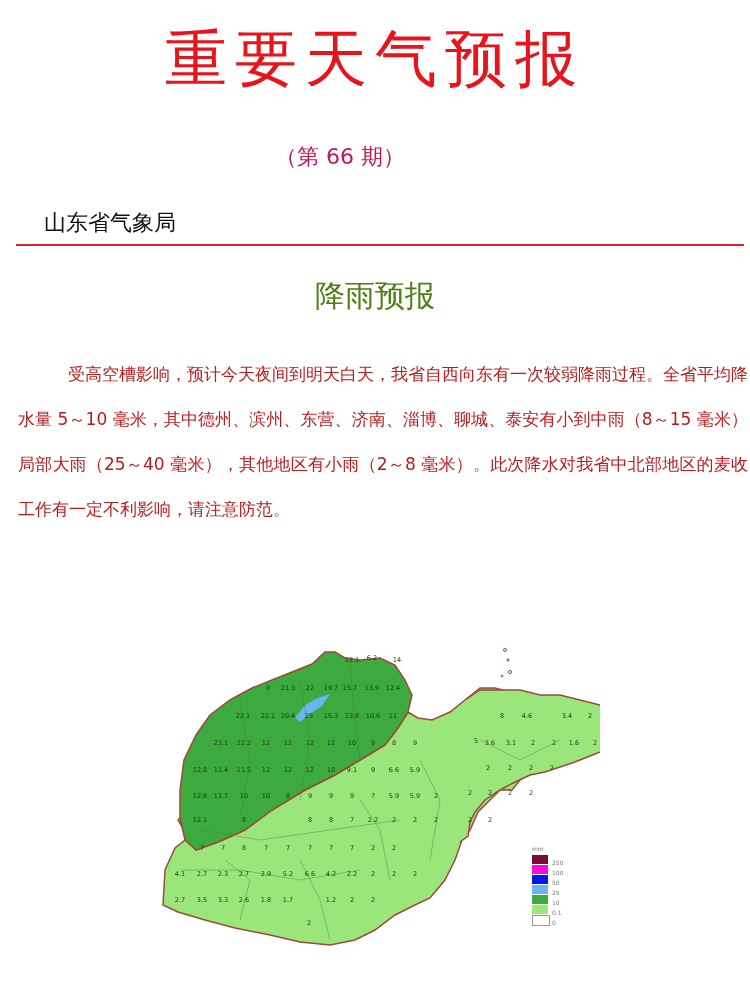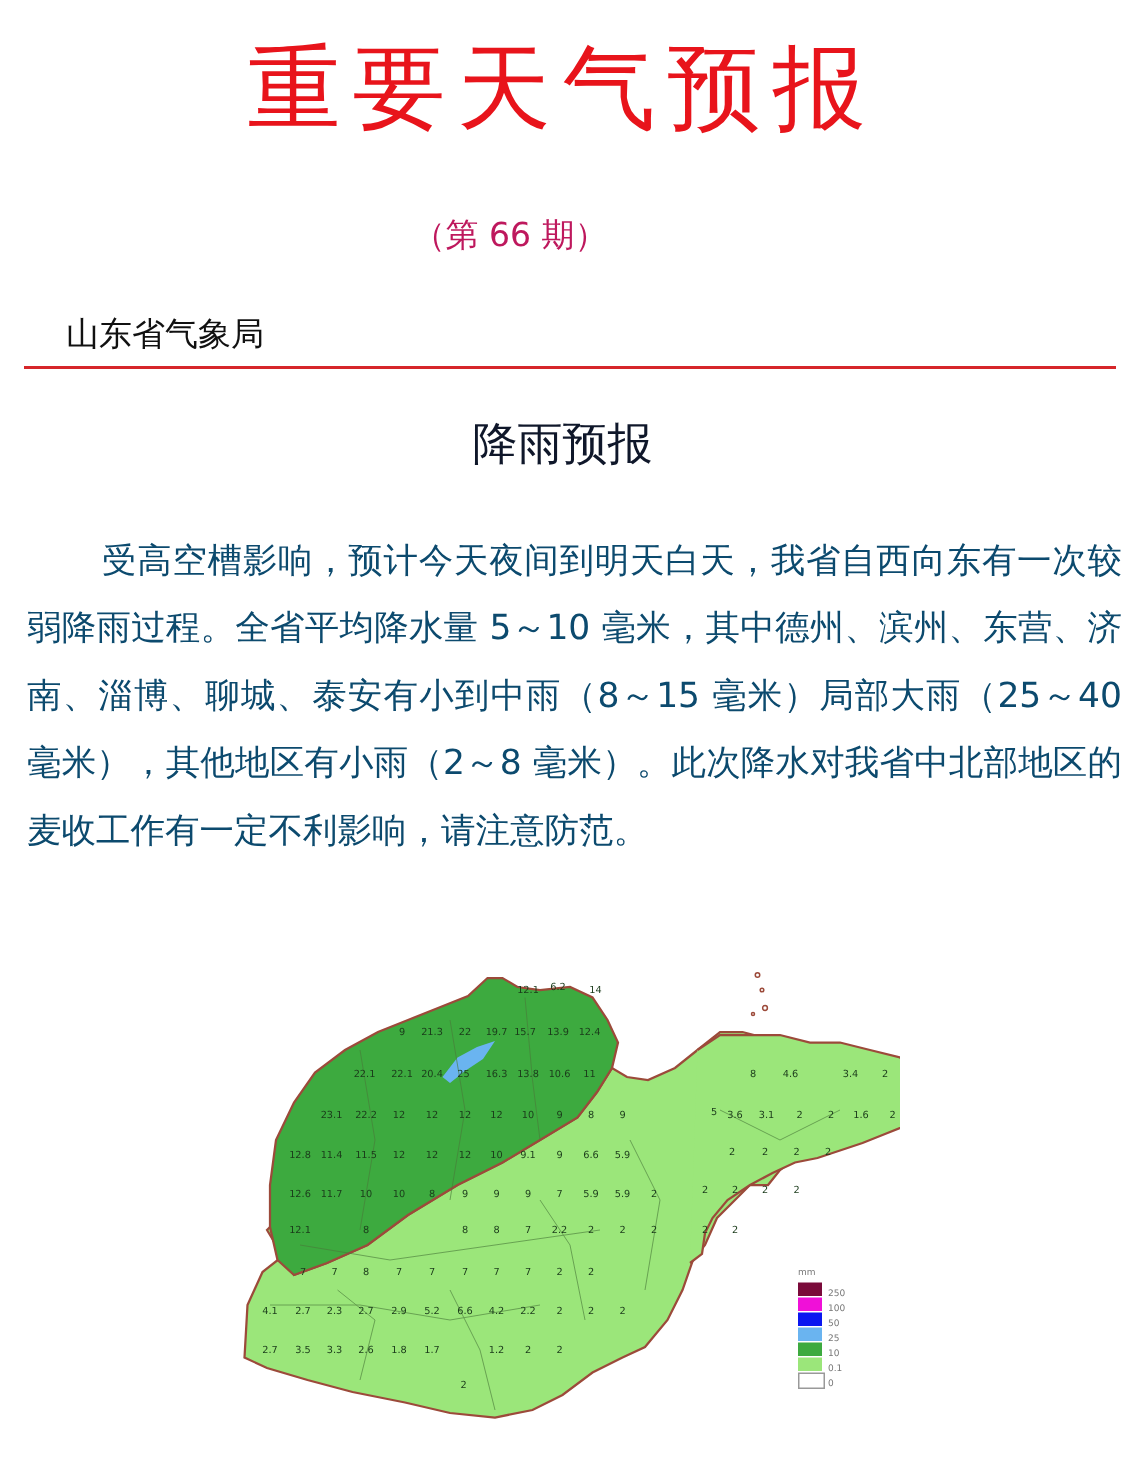--- a/index.html
+++ b/index.html
@@ -20,26 +20,26 @@
   .meta-row {
     position: absolute; left: 44px; right: 12px; top: 208px; height: 34px;
     font-size: 22px; display: flex; justify-content: space-between;
   }
   .red-rule {
     position: absolute; left: 16px; top: 244px; width: 728px; height: 2px;
     background: #d6262a;
   }
   .section-title {
     position: absolute; left: 0; top: 276px; width: 750px; text-align: center;
-    font-size: 30px; color: #0f172a;
+    font-size: 30px; color: #4d7c0f;
   }
   .body-text {
     position: absolute; left: 18px; top: 352px; width: 730px;
-    font-size: 23px; line-height: 45px; text-indent: 50px; text-align: justify;
-    color: #0c4a6e; margin: 0;
+    font-size: 17px; line-height: 45px; text-indent: 50px; text-align: justify;
+    color: #b91c1c; margin: 0;
   }
   .map-wrap { position: absolute; left: 150px; top: 640px; width: 450px; height: 320px; }
   .map-wrap svg { width: 100%; height: 100%; }
   .legend {
     position: absolute; left: 530px; top: 845px; width: 50px; height: 90px;
     font-size: 6px; color: #777;
   }
   .legend .unit { position: absolute; left: 2px; top: 0; font-size: 6px; }
   .legend .sw { position: absolute; left: 2px; width: 16px; height: 9px; }
   .legend .lb { position: absolute; left: 22px; font-size: 6px; }

